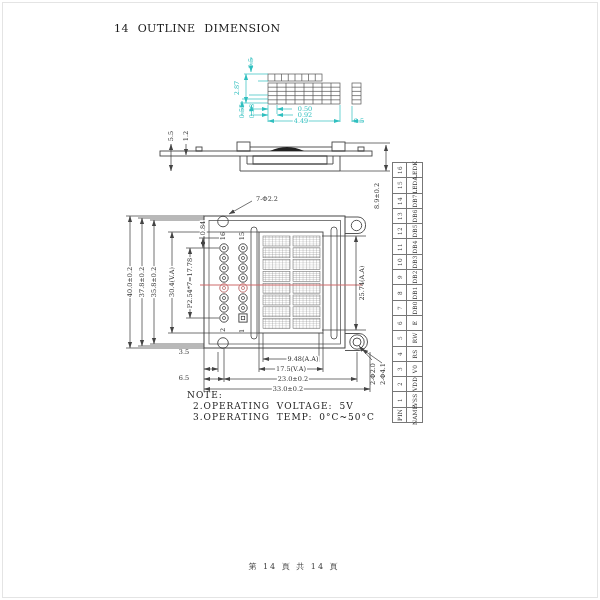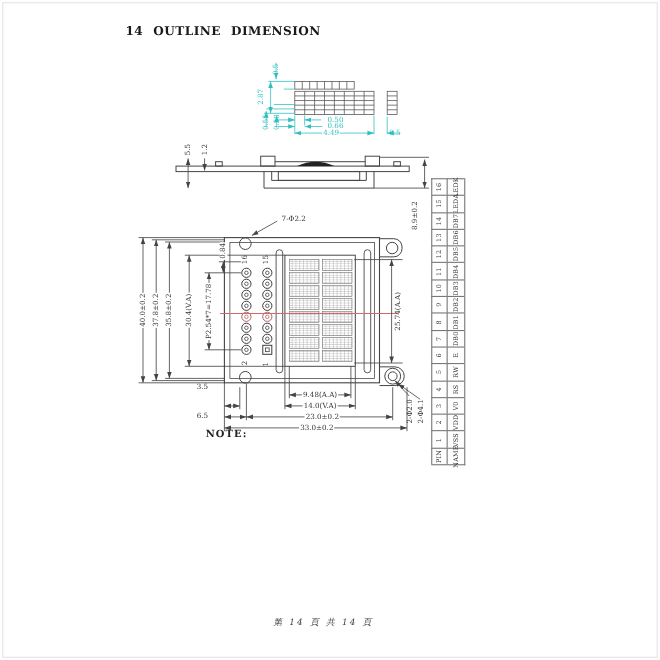--- a/index.html
+++ b/index.html
@@ -1,30 +1,30 @@
 <!DOCTYPE html>
 <html><head>
 <meta charset="utf-8">
 <style>
   html,body{margin:0;padding:0;}
   body{width:600px;height:600px;position:relative;background:#fff;overflow:hidden;
        font-family:"DejaVu Serif", serif;}
   .frame{position:absolute;inset:2px;border:1px solid #e4e4e4;pointer-events:none;}
-  .title{position:absolute;left:114px;top:22px;font-size:11px;font-weight:bold;color:#1a1a1a;
+  .title{position:absolute;left:114px;top:22px;font-size:11px;font-weight:normal;color:#1a1a1a;
          letter-spacing:.4px;word-spacing:5px;white-space:nowrap;}
   .lbl{position:absolute;transform:translate(-50%,-50%);font-size:6.5px;color:#333;
        white-space:nowrap;line-height:1;}
   .vl{transform:translate(-50%,-50%) rotate(-90deg);}
   .teal{color:#2fbfbf;}
   .bg{background:#fff;padding:0 1px;}
-  .notes{position:absolute;left:187px;top:390px;font-size:9px;font-weight:bold;color:#222;
+  .notes{position:absolute;left:187px;top:390px;font-size:9px;font-weight:normal;color:#222;
          letter-spacing:1px;word-spacing:3px;line-height:10.8px;white-space:nowrap;}
   .notes .itm{margin-left:6px;}
   .footer{position:absolute;left:294px;top:566px;transform:translate(-50%,-50%);
-          font-size:8px;color:#444;letter-spacing:2px;white-space:nowrap;font-style:italic;}
+          font-size:8px;color:#444;letter-spacing:2px;white-space:nowrap;}
   .pintable{position:absolute;left:392px;top:162px;display:grid;grid-template-columns:14px 16px;
             border-right:1px solid #777;border-bottom:1px solid #777;}
   .ptc{position:relative;height:14.3px;border-left:1px solid #777;border-top:1px solid #777;}
   .ptv{position:absolute;left:50%;top:50%;transform:translate(-50%,-50%) rotate(-90deg);
        font-size:5.8px;color:#333;white-space:nowrap;letter-spacing:.2px;}
   svg{position:absolute;left:0;top:0;}
 </style>
 </head>
 <body>
 
@@ -180,39 +180,39 @@
     <path d="M372 360L359 346" marker-end="url(#aD)"></path>
     <path d="M382 363L362 349" marker-end="url(#aD)"></path>
   </g>
 </svg>
 
 <span class="lbl vl teal" style="left:251px;top:63px">0.5</span>
 <span class="lbl vl teal" style="left:237px;top:88px">2.87</span>
 <span class="lbl vl teal" style="left:242px;top:111px">0.55</span>
 <span class="lbl vl teal" style="left:252px;top:111px">0.58</span>
 <span class="lbl teal" style="left:305px;top:109px">0.50</span>
-<span class="lbl teal" style="left:305px;top:115px">0.66</span>
+<span class="lbl teal" style="left:305px;top:115px">0.92</span>
 <span class="lbl teal bg" style="left:301px;top:121px">4.49</span>
 <span class="lbl teal" style="left:359px;top:121px">0.5</span>
 
 <span class="lbl vl" style="left:171px;top:136px">5.5</span>
 <span class="lbl vl" style="left:186px;top:136px">1.2</span>
 <span class="lbl vl" style="left:377px;top:196px">8.9±0.2</span>
 
 <span class="lbl vl bg" style="left:130px;top:282px">40.0±0.2</span>
 <span class="lbl vl bg" style="left:142px;top:282px">37.8±0.2</span>
 <span class="lbl vl bg" style="left:154px;top:282px">35.8±0.2</span>
 <span class="lbl vl bg" style="left:172px;top:282px">30.4(V.A)</span>
 <span class="lbl vl bg" style="left:190px;top:283px">P2.54*7=17.78</span>
 <span class="lbl vl bg" style="left:203px;top:228px">0.84</span>
 <span class="lbl vl" style="left:362px;top:283px">25.74(A.A)</span>
 <span class="lbl" style="left:267px;top:199px">7-Φ2.2</span>
-<span class="lbl bg" style="left:291px;top:359px">9.48(A.A)</span>
+<span class="lbl bg" style="left:303px;top:359px">9.48(A.A)</span>
 <span class="lbl" style="left:184px;top:352px">3.5</span>
-<span class="lbl bg" style="left:291px;top:369px">14.0(V.A)</span>
+<span class="lbl bg" style="left:291px;top:369px">17.5(V.A)</span>
 <span class="lbl" style="left:184px;top:378px">6.5</span>
 <span class="lbl bg" style="left:293px;top:379px">23.0±0.2</span>
 <span class="lbl bg" style="left:288px;top:389px">33.0±0.2</span>
 <span class="lbl vl" style="left:373px;top:374px">2-Φ2.0</span>
 <span class="lbl vl" style="left:383px;top:374px">2-Φ4.1</span>
 <span class="lbl vl" style="left:223px;top:236px">16</span>
 <span class="lbl vl" style="left:242px;top:236px">15</span>
 <span class="lbl vl" style="left:223px;top:330px">2</span>
 <span class="lbl vl" style="left:242px;top:331px">1</span>
 
@@ -316,15 +316,17 @@
     <div class="ptc">
       <span class="ptv">PIN</span>
     </div>
     <div class="ptc">
       <span class="ptv">NAME</span>
     </div>
   </div>
 
 <div class="notes">
   <div>NOTE:</div>
+  <div class="itm">2.OPERATING VOLTAGE: 5V</div>
+  <div class="itm">3.OPERATING TEMP: 0°C~50°C</div>
 </div>
 
 <div class="footer">第 14 頁 共 14 頁</div>
 
 </body></html>

